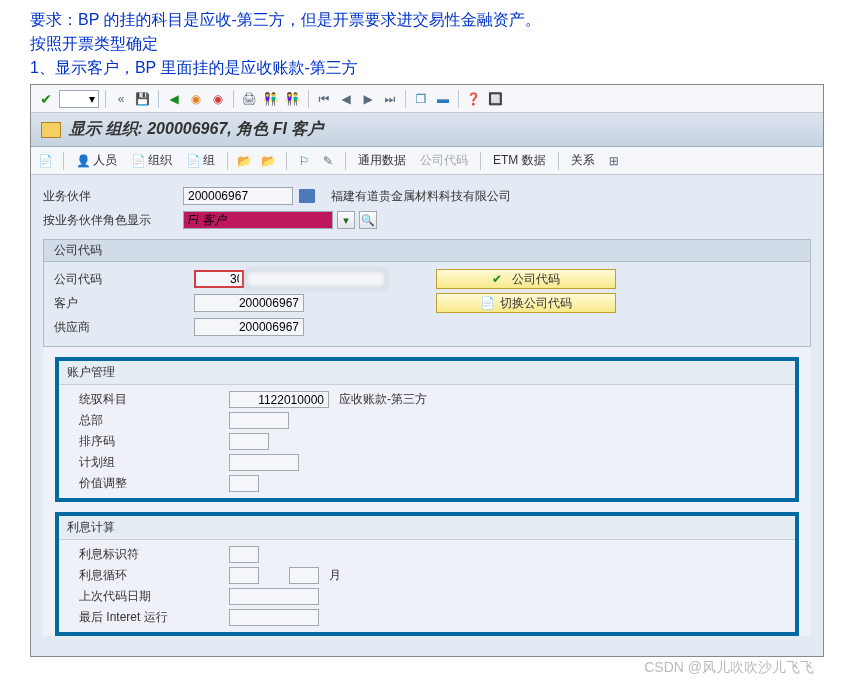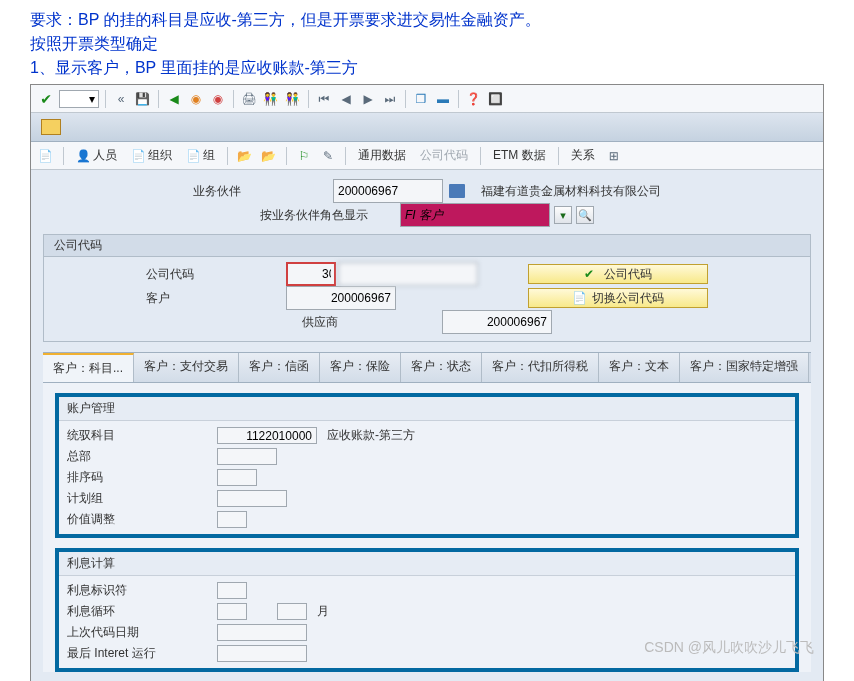--- a/index.html
+++ b/index.html
@@ -12,43 +12,43 @@
 .dropdown-arrow { border: 1px solid #a0a8b0; background: #fff; width: 40px; height: 18px; display: inline-flex; align-items: center; justify-content: flex-end; padding-right: 3px; }
 .sep { width: 1px; height: 18px; background: #c0c8d0; margin: 0 2px; }
 .titlebar { background: linear-gradient(#dde5ef, #c5d2e0); padding: 6px 10px; display: flex; align-items: center; gap: 8px; border-bottom: 1px solid #a0b0c0; }
 .titlebar .ticon { width: 20px; height: 16px; background: #f5d060; border: 1px solid #b08020; }
 .titlebar .title { font-size: 16px; font-style: italic; font-weight: bold; color: #333; }
 .toolbar2 { background: #f5f7fa; height: 28px; display: flex; align-items: center; padding: 0 6px; gap: 6px; border-bottom: 1px solid #c0c8d0; font-size: 12px; }
 .tb2-btn { display: inline-flex; align-items: center; gap: 3px; padding: 2px 4px; cursor: pointer; color: #333; }
 .tb2-btn.disabled { color: #a0a8b0; }
 .tb2-icon { width: 14px; height: 14px; display: inline-block; }
 .form-area { padding: 10px 12px; background: #e3eaf3; }
-.form-row { display: flex; align-items: center; height: 22px; margin-bottom: 2px; justify-content: center; }
+.form-row { display: flex; align-items: center; height: 22px; margin-bottom: 2px; }
 .form-label { width: 140px; color: #333; }
-.form-input { border: 1px solid #a0a8b0; background: #f4f6f9; height: 24px; padding: 0 4px; font-size: 12px; }
+.form-input { border: 1px solid #a0a8b0; background: #f4f6f9; height: 18px; padding: 0 4px; font-size: 12px; }
 .form-input.white { background: #be185d; font-style: italic; }
 .form-input.red-border { outline: 2px solid #d04040; outline-offset: -2px; padding-left: 35px; }
 .after-label { margin-left: 10px; color: #333; }
 .small-icon-btn { width: 18px; height: 18px; border: 1px solid #a0a8b0; background: linear-gradient(#fdfdfd,#e0e4ea); margin-left: 4px; display: inline-flex; align-items: center; justify-content: center; cursor: pointer; color: #1a6a1a; font-size: 11px; }
 .fieldset { border: 1px solid #b0bcc8; margin-top: 8px; background: #e3eaf3; }
 .fieldset-legend { background: #d2dce8; padding: 2px 10px; color: #333; border-bottom: 1px solid #b0bcc8; }
 .fieldset-body { padding: 6px 10px; }
 .yellow-btn { background: linear-gradient(#fff9d8,#f8e98a); border: 1px solid #c0a030; height: 20px; width: 180px; display: inline-flex; align-items: center; justify-content: center; margin-left: 10px; cursor: pointer; font-size: 12px; color: #333; }
 .yellow-btn .yicon { width: 14px; height: 14px; margin-right: 6px; }
 .tabs { display: flex; background: #d2dce8; border-top: 1px solid #a0b0c0; border-bottom: 1px solid #a0b0c0; margin-top: 10px; overflow: hidden; }
 .tab { padding: 5px 10px; font-size: 12px; color: #333; border-right: 1px solid #b0bcc8; cursor: pointer; background: linear-gradient(#e8edf4,#d2dce8); white-space: nowrap; }
 .tab.active { background: #f0f4f9; border-top: 2px solid #f0b030; font-weight: normal; }
 .tab-panel { background: #eef2f8; padding: 10px 12px 0; }
 .fg { border: 4px solid #0369a1; margin-bottom: 10px; }
 .fg-head { padding: 3px 8px; color: #333; border-bottom: 1px solid #c8d0da; background: #e6ecf4; }
 .fg-body { padding: 4px 8px; }
 .fg-row { display: flex; align-items: center; height: 21px; }
-.fg-label { width: 150px; color: #333; }
+.fg-label { width: 150px; color: #333; margin-left: 12px; }
 .fg-input { border: 1px solid #a0a8b0; background: #f4f6f9; height: 17px; padding: 0 4px; font-size: 12px; }
-.wm { position: absolute; right: 40px; bottom: 24px; color: #bbb; font-size: 14px; }
+.wm { position: absolute; right: 40px; bottom: 4px; color: #bbb; font-size: 14px; }
 .company-icon { width: 16px; height: 14px; background: #4a7ab8; display: inline-block; margin: 0 6px; border-radius: 1px; }
 </style>
 </head>
 <body>
 
 <div class="notes">
   <div>要求：BP 的挂的科目是应收-第三方，但是开票要求进交易性金融资产。</div>
   <div> 按照开票类型确定</div>
   <div>1、显示客户，BP 里面挂的是应收账款-第三方</div>
 </div>
@@ -76,20 +76,21 @@
     <span class="sep"></span>
     <span class="tb-icon" style="color:#2a7ab8">❐</span>
     <span class="tb-icon" style="color:#2a7ab8">▬</span>
     <span class="sep"></span>
     <span class="tb-icon" style="color:#2a7ab8">❓</span>
     <span class="tb-icon">🔲</span>
   </div>
 
   <div class="titlebar">
     <span class="ticon"></span>
+    <span class="title">显示 组织: 200006967, 角色 FI 客户</span>
   </div>
 
   <div class="toolbar2">
     <span class="tb-icon">📄</span>
     <span class="sep"></span>
     <span class="tb2-btn">
         <span class="tb2-icon">👤</span>
         <span>人员</span>
       </span>
     <span class="tb2-btn">
@@ -152,30 +153,20 @@
               <span>切换公司代码</span>
             </span>
         </div>
         <div class="form-row">
           <span class="form-label">供应商</span>
           <input class="form-input" style="width: 110px; text-align: right;" value="200006967">
         </div>
       </div>
     </div>
 
-    <div class="tabs">
-      <div class="tab active">客户：科目...</div>
-      <div class="tab">客户：支付交易</div>
-      <div class="tab">客户：信函</div>
-      <div class="tab">客户：保险</div>
-      <div class="tab">客户：状态</div>
-      <div class="tab">客户：代扣所得税</div>
-      <div class="tab">客户：文本</div>
-      <div class="tab">客户：国家特定增强</div>
-    </div>
 
     <div class="tab-panel">
       <div class="fg">
         <div class="fg-head">账户管理</div>
         <div class="fg-body">
           <div class="fg-row">
             <span class="fg-label">统驭科目</span>
             <input class="fg-input" style="width: 100px; text-align: right;" value="1122010000">
             <span class="after-label">应收账款-第三方</span>
           </div>

